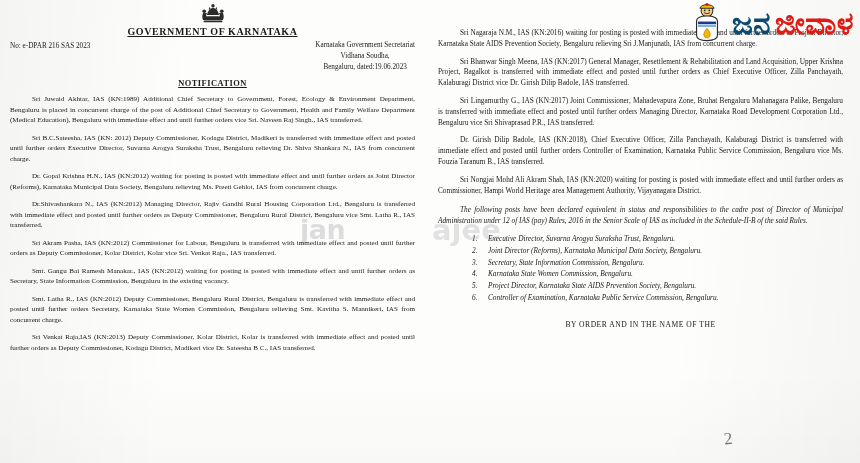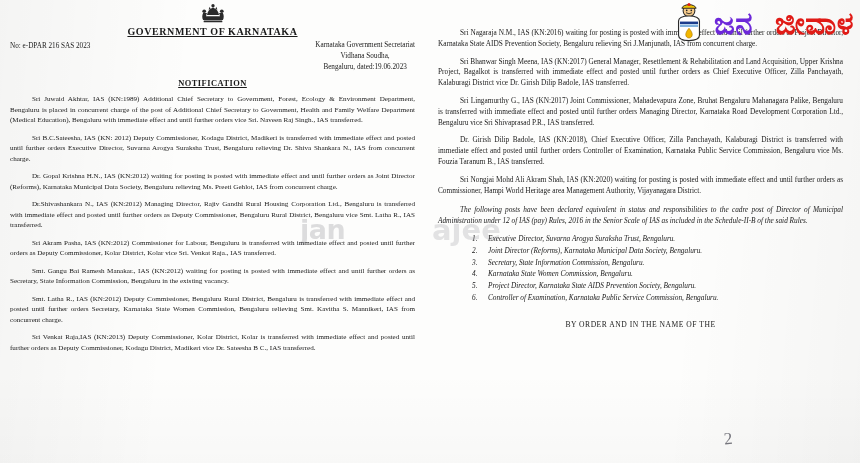--- a/index.html
+++ b/index.html
@@ -51,22 +51,22 @@
     flex: 0 0 auto;
   }
   #masthead .logo-text {
     font-family: "DejaVu Sans", sans-serif;
     font-size: 31px;
     font-weight: bold;
     letter-spacing: 0.5px;
     line-height: 1;
     white-space: nowrap;
   }
-  #masthead .word1 { color: #6d28d9; }
-  #masthead .word2 { color: #e01b16; margin-left: 22px; }
+  #masthead .word1 { color: #0c4a6e; }
+  #masthead .word2 { color: #e01b16; margin-left: 4px; }
 
   
   .col {
     position: absolute;
     top: 0;
     width: 425px;
     height: 463px;
     padding: 0 10px;
   }
   .col-left  { left: 0; }

